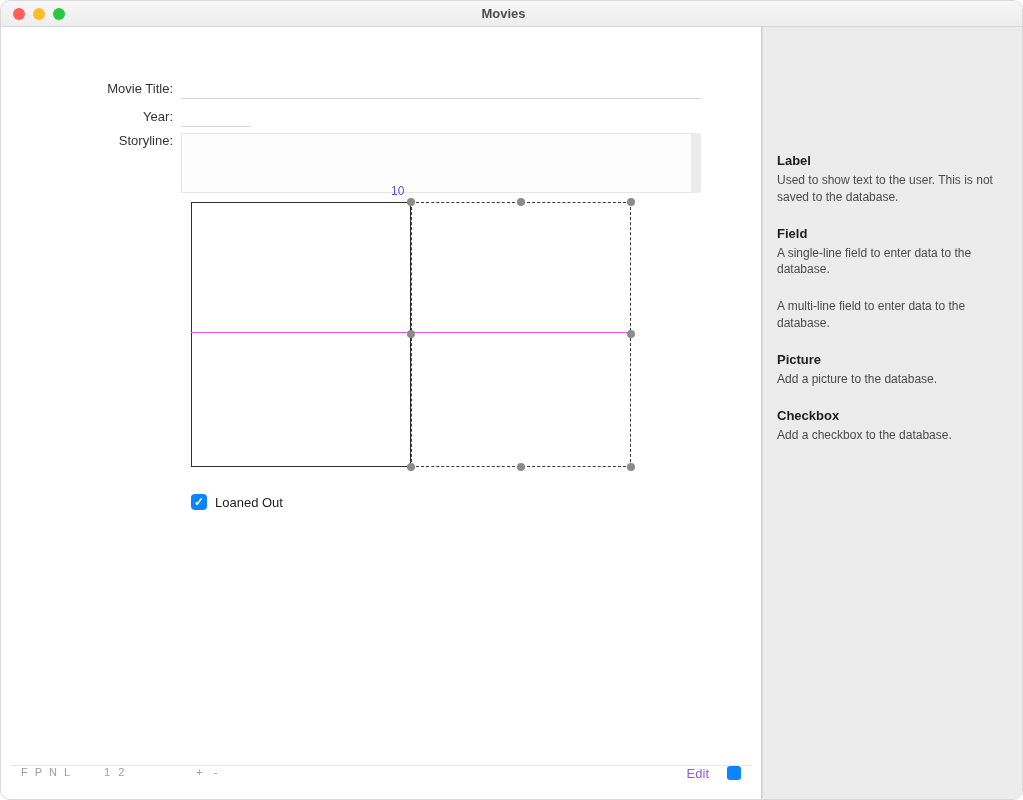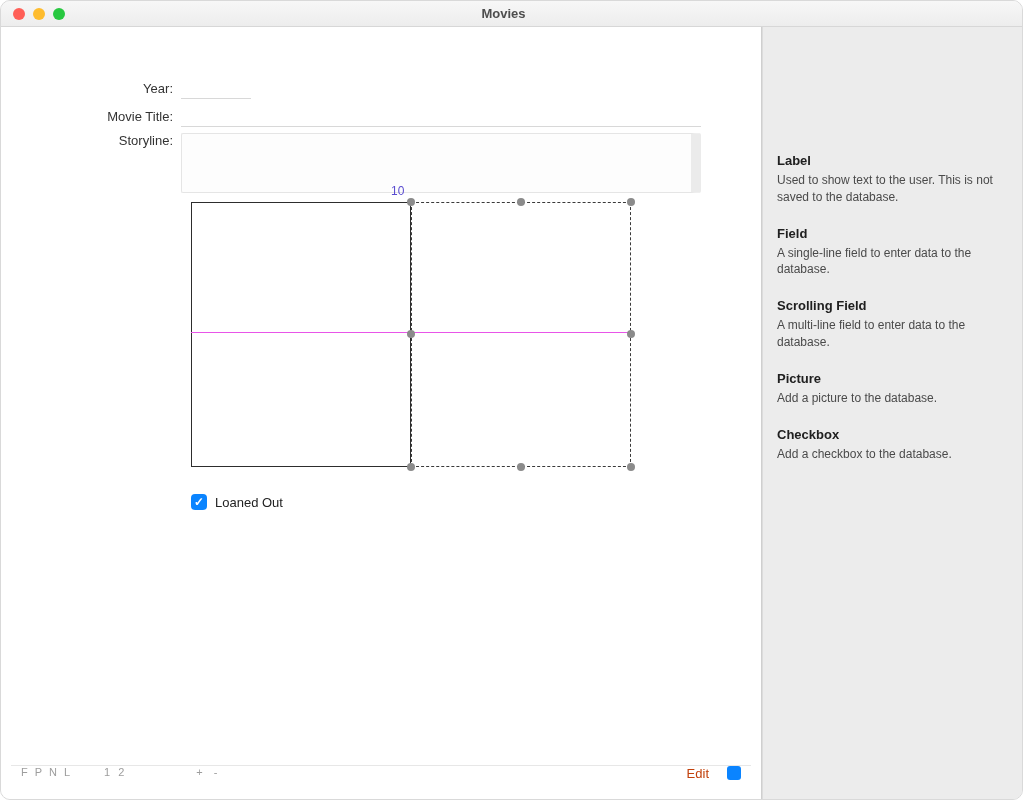--- a/index.html
+++ b/index.html
@@ -168,21 +168,21 @@
     padding: 0 10px;
     color: #9d9d9d;
     font-size: 11px;
     gap: 12px;
   }
   .canvas-footer .left-tokens { display: flex; gap: 10px; letter-spacing: 2px; }
   .canvas-footer .nav-nums { display:flex; gap:8px; margin-left: 20px; }
   .canvas-footer .plus-minus { margin-left: 60px; letter-spacing: 4px; }
   .canvas-footer .spacer { flex: 1; }
   .edit-btn {
-    color: #c2410c; font-size: 13px; margin-right: 6px;
+    color: #8b5cf6; font-size: 13px; margin-right: 6px;
   }
   .edit-badge {
     width: 14px; height: 14px; border-radius: 3px;
     background: #0a84ff; display:inline-block;
   }
 
   
   .inspector-top {
     padding: 18px 12px 8px 12px;
   }
@@ -234,27 +234,27 @@
   </div>
 
   <div class="body-row">
 
     <div class="canvas-pane">
       <div class="canvas-content">
 
         <div style="height:40px"></div>
 
         <div class="form-row">
+          <div class="form-label">Movie Title:</div>
+          <div class="form-field"><input class="text-input" style=""></div>
+        </div>
+
+        <div class="form-row">
           <div class="form-label">Year:</div>
           <div class="form-field"><input class="text-input short" style=""></div>
-        </div>
-
-        <div class="form-row">
-          <div class="form-label">Movie Title:</div>
-          <div class="form-field"><input class="text-input" style=""></div>
         </div>
 
         <div class="form-row top">
           <div class="form-label">Storyline:</div>
           <div class="form-field"><textarea class="storyline-box" style=""></textarea></div>
         </div>
 
         <div class="picture-row">
           <div class="offset-label">10</div>
           <div class="pic-box left"></div>
@@ -300,21 +300,20 @@
       <div class="inspector-descriptions">
         <div class="desc-block">
           <div class="desc-title">Label</div>
           <div class="desc-body">Used to show text to the user. This is not saved to the database.</div>
         </div>
         <div class="desc-block">
           <div class="desc-title">Field</div>
           <div class="desc-body">A single-line field to enter data to the database.</div>
         </div>
         <div class="desc-block">
-          <div class="desc-title">Scrolling Field</div>
           <div class="desc-body">A multi-line field to enter data to the database.</div>
         </div>
         <div class="desc-block">
           <div class="desc-title">Picture</div>
           <div class="desc-body">Add a picture to the database.</div>
         </div>
         <div class="desc-block">
           <div class="desc-title">Checkbox</div>
           <div class="desc-body">Add a checkbox to the database.</div>
         </div>

